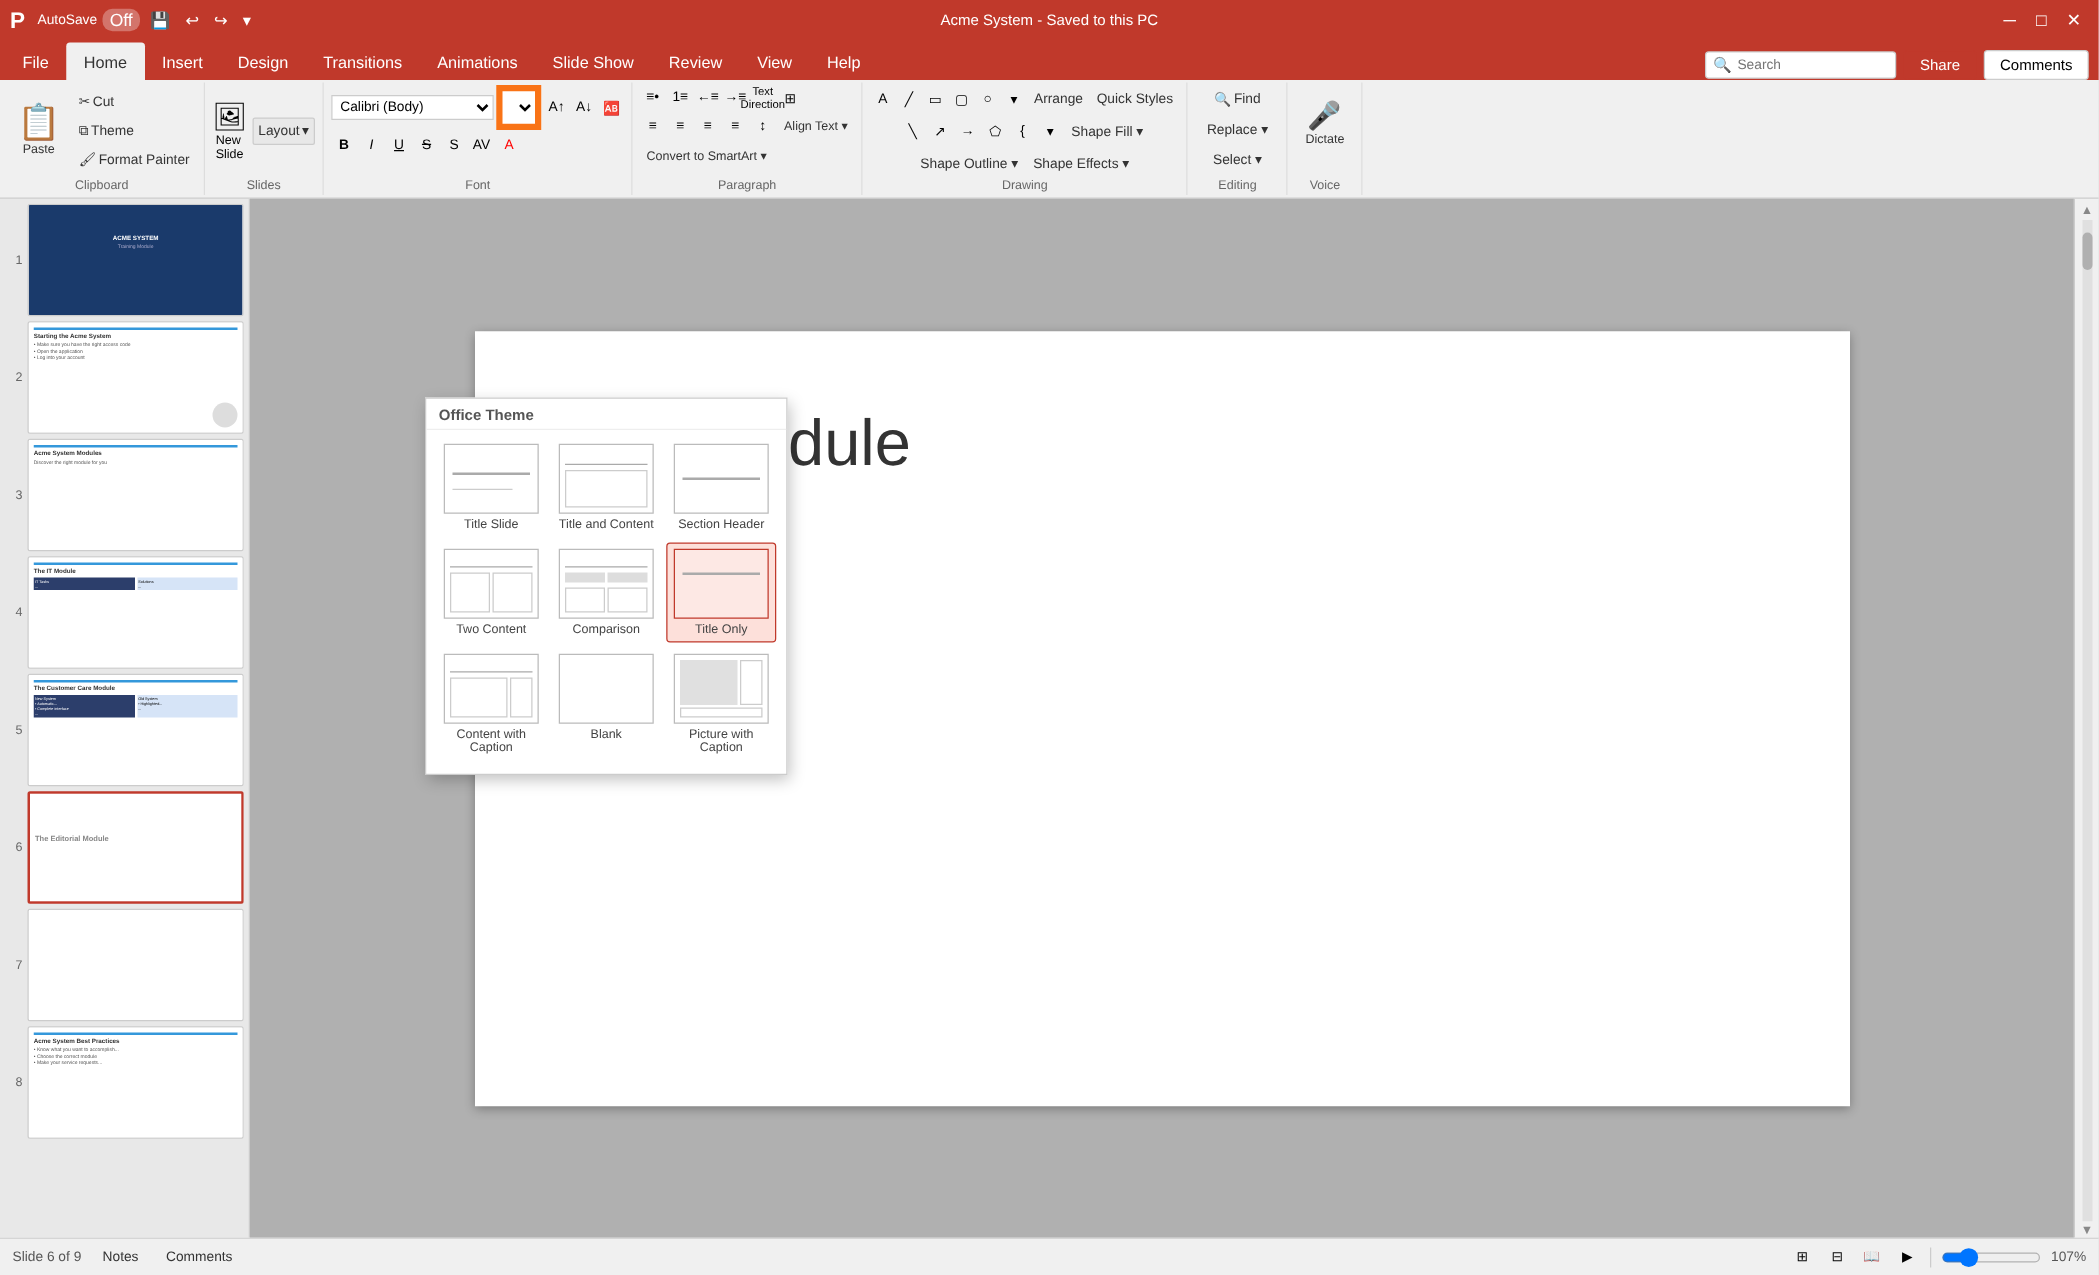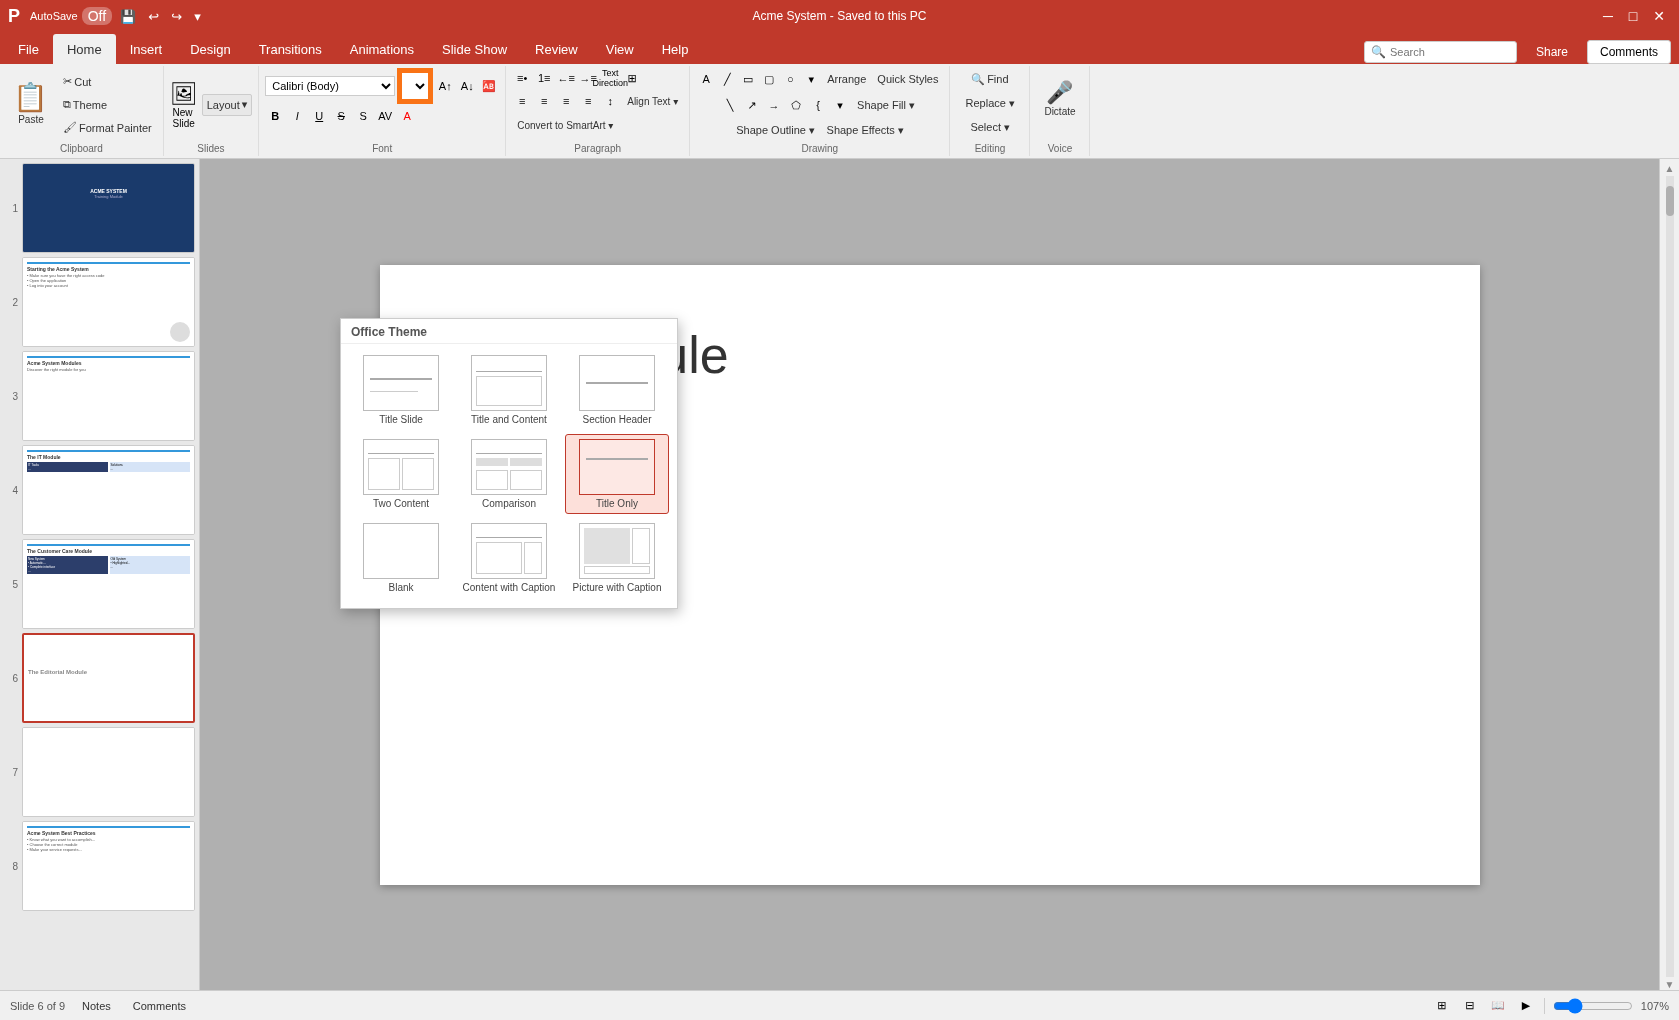--- a/index.html
+++ b/index.html
@@ -221,21 +221,21 @@
 
     
     .layout-dropdown {
       position: absolute;
       top: 159px;
       left: 140px;
       background: white;
       border: 1px solid #ccc;
       box-shadow: 2px 4px 12px rgba(0,0,0,0.25);
       z-index: 1000;
-      width: 338px;
+      width: 290px;
       padding-bottom: 10px;
     }
     .layout-dropdown-title {
       font-size: 12px;
       font-weight: 600;
       color: #555;
       padding: 6px 10px 4px 10px;
       border-bottom: 1px solid #eee;
       margin-bottom: 6px;
     }
@@ -722,31 +722,31 @@
         </div>
 
         <div class="layout-item selected">
           <div class="layout-thumb lt-title-only selected-thumb">
             <div class="lt-title-area"></div>
           </div>
           <span class="layout-label">Title Only</span>
         </div>
 
         <div class="layout-item">
-          <div class="layout-thumb lt-blank"></div>
-          <span class="layout-label">Blank</span>
-        </div>
-
-        <div class="layout-item">
           <div class="layout-thumb lt-content-caption">
             <div class="lt-title-area"></div>
             <div class="lt-content"></div>
             <div class="lt-cap"></div>
           </div>
           <span class="layout-label">Content with Caption</span>
+        </div>
+
+        <div class="layout-item">
+          <div class="layout-thumb lt-blank"></div>
+          <span class="layout-label">Blank</span>
         </div>
 
         <div class="layout-item">
           <div class="layout-thumb lt-picture-caption">
             <div class="lt-img"></div>
             <div class="lt-cap"></div>
             <div class="lt-bottom"></div>
           </div>
           <span class="layout-label">Picture with Caption</span>
         </div>

